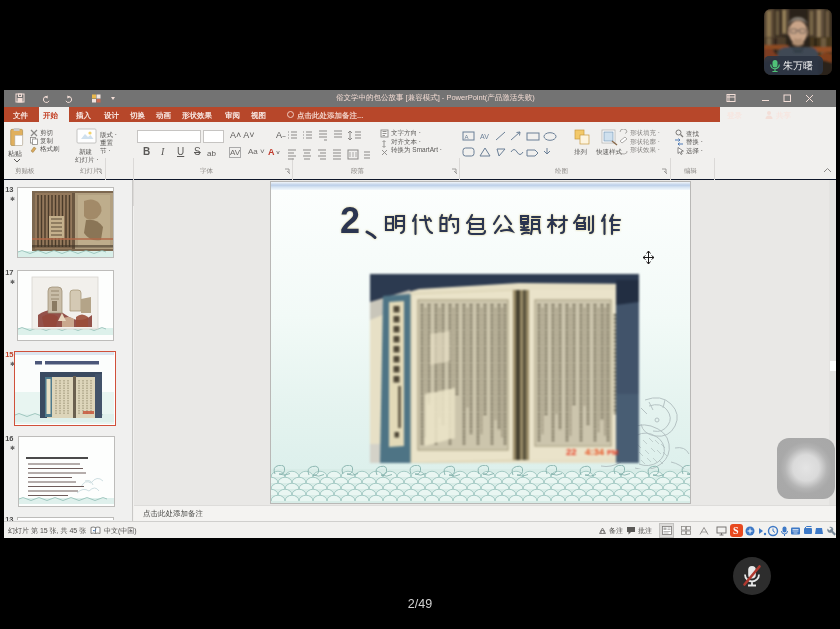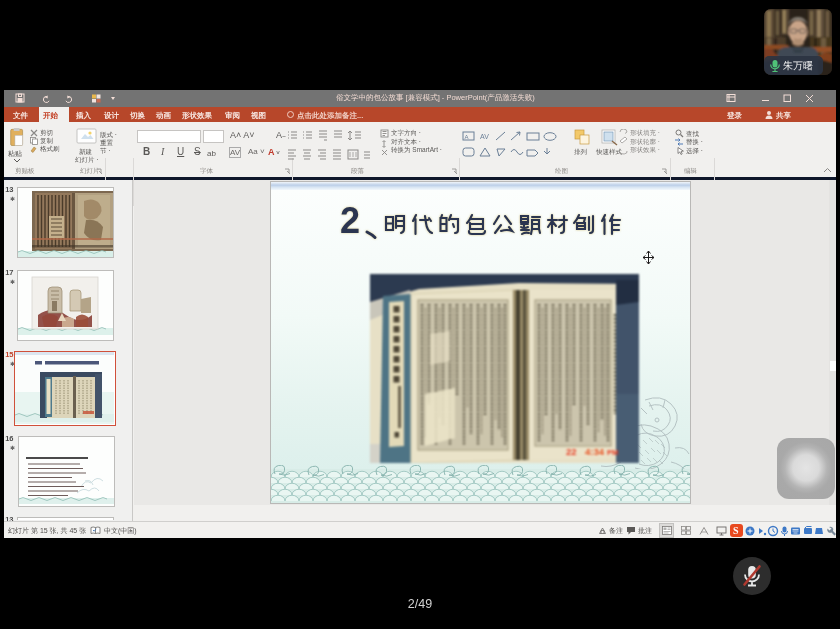--- a/index.html
+++ b/index.html
@@ -1,20 +1,20 @@
 <!DOCTYPE html>
 <html><head><meta charset="utf-8">
 <style>
 html,body{margin:0;padding:0;background:#000;width:840px;height:629px;overflow:hidden}
 *{box-sizing:border-box;font-family:"Liberation Sans",sans-serif}
 .abs{position:absolute}
 #win{position:absolute;left:4px;top:90px;width:832px;height:448px;background:#f1f0ee}
 #titlebar{position:absolute;left:0;top:0;width:832px;height:17px;background:#737373}
-#tabrow{position:absolute;left:0;top:17px;width:832px;height:15px;background:#b7472a}
-#ribbon{position:absolute;left:0;top:32px;width:832px;height:58px;background:#f1f0ee;border-bottom:3px solid #0f172a}
+#tabrow{position:absolute;left:0;top:17px;width:716px;height:15px;background:#b7472a}
+#ribbon{position:absolute;left:0;top:32px;width:832px;height:58px;background:#f1f0ee;border-bottom:1px solid #0f172a}
 #panel{position:absolute;left:0;top:90px;width:129px;height:341px;background:#f0f0ef;border-right:1px solid #c9c8c6}
 #canvas{position:absolute;left:130px;top:90px;width:702px;height:325px;background:#e9e8e6}
 #notes{position:absolute;left:130px;top:415px;width:702px;height:16px;background:#f4f3f1;border-top:1px solid #dddcda}
 #status{position:absolute;left:0;top:431px;width:832px;height:17px;background:#f2f1ef;border-top:1px solid #d0cfcd}
 .t{position:absolute;white-space:nowrap}
 .tabtxt{color:#f7e6e0;font-size:7.5px;top:4px;font-weight:bold}
 .rlab{color:#8b8885;font-size:6.5px}
 .rtx{color:#5a5856;font-size:6.5px}
 .sep{position:absolute;top:36px;height:48px;width:1px;background:#dbd9d7}
 .thumb{position:absolute;left:13px;width:97px;height:71px;background:#fff;border:1px solid #bdbcba}
@@ -325,20 +325,23 @@
         </g>
       </svg>
     </div>
     <span class="tnum" style="top:335px">13</span>
     <div class="thumb" style="top:337px;height:3px;border-bottom:none"></div>
   </div>
   <div id="canvas">
     <div class="abs" style="left:695px;top:0;width:7px;height:325px;background:#e4e3e1"></div>
     <div class="abs" style="left:695.5px;top:181px;width:6px;height:10px;background:#fdfdfd"></div>
   </div>
+  <div id="notes">
+        <span class="t" style="left:9px;top:3px;font-size:7.5px;color:#474744">点击此处添加备注</span>
+      </div>
   <div id="status">
     <span class="t" style="left:4px;top:4px;font-size:7px;color:#514f4d">幻灯片 第 15 张, 共 45 张</span>
     <svg class="t" style="left:86px;top:3.5px" width="11" height="9" viewBox="0 0 11 9">
           <path d="M1 1.5 q2 -1 4.5 0 q2.5 -1 4.5 0 l0 6 q-2 -1 -4.5 0 q-2.5 -1 -4.5 0 z M5.5 1.5 v6" fill="#fdfdfd" stroke="#6a6866" stroke-width="0.8"></path>
           <path d="M3 4 l1.2 1.2 l2 -2.4" stroke="#4a78b0" stroke-width="0.9" fill="none"></path>
         </svg>
     <span class="t" style="left:100px;top:4px;font-size:7px;color:#514f4d">中文(中国)</span>
     <svg class="t" style="left:594px;top:4px" width="9" height="9" viewBox="0 0 9 9">
           <path d="M1.5 7.5 l3 -5.5 l3 5.5 z M3 7.5 v-3 h3 v3" fill="none" stroke="#6a6866" stroke-width="0.8"></path>
         </svg>

